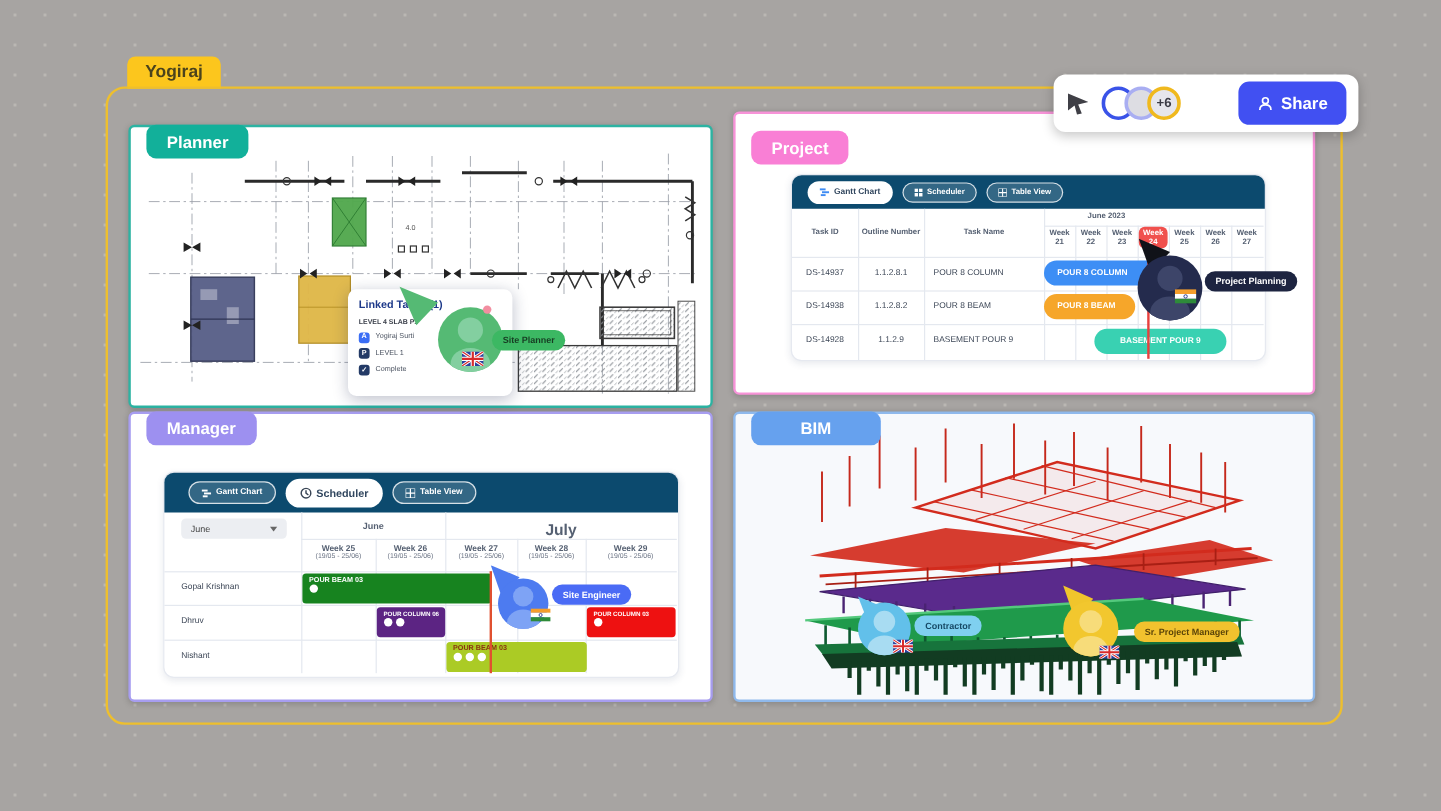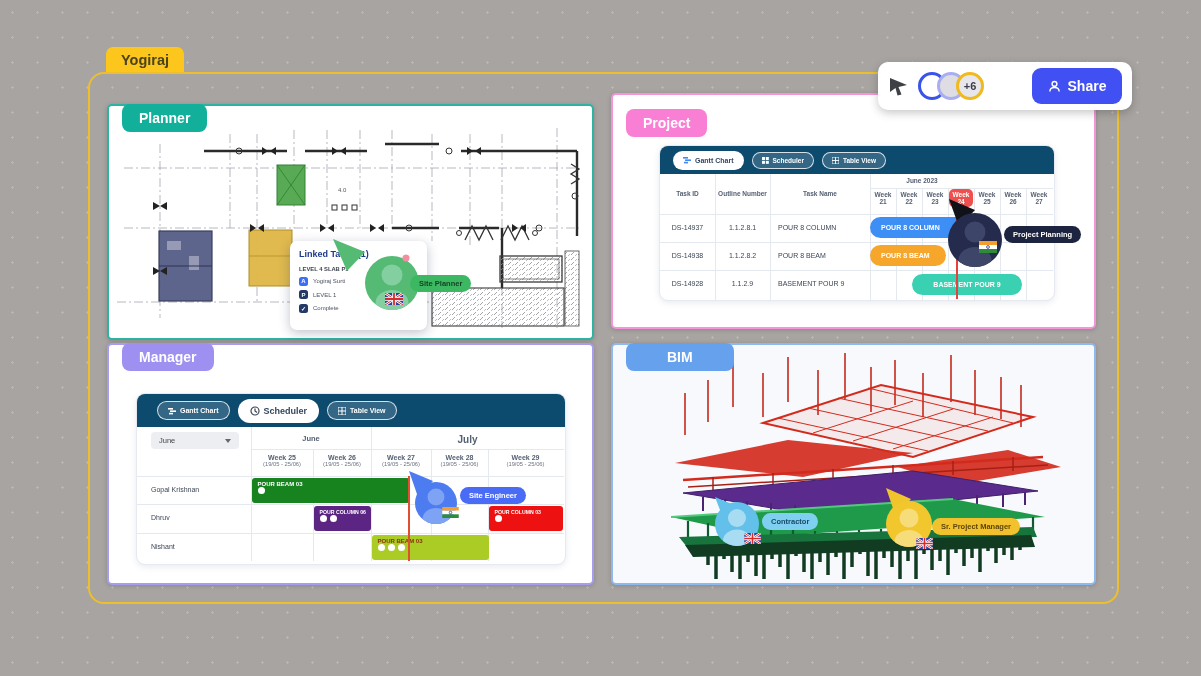--- a/index.html
+++ b/index.html
@@ -338,21 +338,21 @@
       <div class="abs hline" style="left:0;top:110px;width:427px;"></div>
       <div class="abs hline" style="left:0;top:139px;width:427px;"></div>
 
       <div class="abs" style="left:14px;top:38px;width:88px;height:17px;background:#eceef2;border-radius:4px;
            display:flex;align-items:center;justify-content:space-between;padding:0 8px;box-sizing:border-box;">
         <span style="font-size:7.5px;color:#444;">June</span>
         <span style="width:0;height:0;border-left:3.5px solid transparent;border-right:3.5px solid transparent;border-top:4px solid #666;"></span>
       </div>
 
       <div class="abs hdr-txt" style="left:114px;top:40px;width:120px;font-size:7.5px;">June</div>
-      <div class="abs hdr-txt" style="left:234px;top:40px;width:193px;font-size:10px;">July</div>
+      <div class="abs hdr-txt" style="left:234px;top:40px;width:193px;font-size:13px;">July</div>
 
       <div class="abs" style="left:114px;top:60px;width:62px;">
         <div class="hdr-txt" style="font-size:7px;">Week 25</div>
         <div class="hdr-txt" style="font-size:5.8px;font-weight:normal;color:#6a7384;">(19/05 - 25/06)</div>
       </div>
       <div class="abs" style="left:176px;top:60px;width:58px;">
         <div class="hdr-txt" style="font-size:7px;">Week 26</div>
         <div class="hdr-txt" style="font-size:5.8px;font-weight:normal;color:#6a7384;">(19/05 - 25/06)</div>
       </div>
       <div class="abs" style="left:234px;top:60px;width:60px;">
@@ -569,21 +569,21 @@
             <circle cx="26" cy="37" r="23"></circle>
           </clipPath>
         </defs>
       <polygon points="3,1 28,12 13,30" fill="#f0c52c"></polygon>
       <circle cx="26" cy="37" r="23" fill="#f2c72e"></circle>
       <g clip-path="url(#clipY)">
         <circle cx="26" cy="31" r="9.5" fill="#f7dc7a"></circle>
         <ellipse cx="26" cy="55" rx="14.5" ry="12" fill="#f7dc7a"></ellipse>
       </g>
     </svg>
-    <div class="abs tag" style="left:319px;top:173px;background:#f2c22e;color:#5c4508;z-index:8;">Sr. Project Manager</div>
+    <div class="abs tag" style="left:332px;top:173px;background:#f2c22e;color:#5c4508;z-index:8;">Sr. Project Manager</div>
     <svg class="abs" style="left:303px;top:193px;z-index:8;" width="17" height="11" viewBox="0 0 18 12">
       <rect width="18" height="12" rx="1.5" fill="#2b3f9e"></rect>
       <path d="M0,0 L18,12 M18,0 L0,12" stroke="#fff" stroke-width="2.6"></path>
       <path d="M0,0 L18,12 M18,0 L0,12" stroke="#d82b2b" stroke-width="1"></path>
       <path d="M9,0 V12 M0,6 H18" stroke="#fff" stroke-width="3.6"></path>
       <path d="M9,0 V12 M0,6 H18" stroke="#d82b2b" stroke-width="1.8"></path>
     </svg>
   </div>
 
   <div class="abs share-widget">

